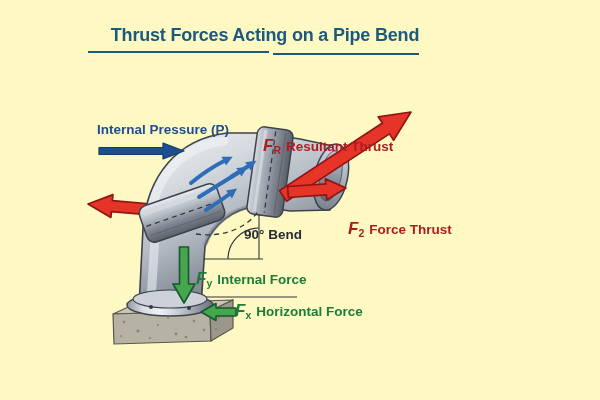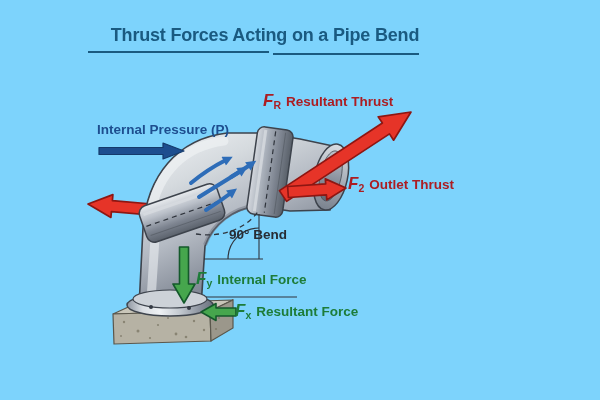--- a/index.html
+++ b/index.html
@@ -1,26 +1,26 @@
 <!DOCTYPE html>
 <html style="--title-blue: #1a5a80; --force-red: #ac1d22; --arrow-red: #e63428; --arrow-red-dark: #8e1612; --pressure-blue: #1d4e8f; --pressure-dark: #143a6b; --flow-blue: #2e6db8; --force-green: #1d7c39; --arrow-green: #46a64d; --arrow-green-dark: #14592b; --angle-text: #272c34;"><head>
 <meta charset="utf-8">
 <style>
   html,body{margin:0;padding:0;background:#fff;}
-  #stage{position:relative;width:600px;height:400px;background:#7dd3fc;overflow:hidden;
+  #stage{position:relative;width:600px;height:400px;background:#fef9c3;overflow:hidden;
          font-family:"Liberation Sans",sans-serif;}
   #diagram-svg{position:absolute;left:0;top:0;}
   .lbl{position:absolute;line-height:1.05;white-space:nowrap;font-weight:bold;font-size:13.5px;}
   .lbl .txt{margin-left:5px;}
   .fsym{font-style:italic;font-weight:bold;font-size:17px;}
   .fsub{font-size:10.5px;font-weight:bold;vertical-align:-3px;}
-  .red{color:var(--force-red,#ac1d22);}
+  .red{color:var(--force-red,#ac1d22);margin-top:45px;}
   .green{color:var(--force-green,#1d7c39);}
   .blue{color:var(--pressure-blue,#1d4e8f);}
-  .dark{color:var(--angle-text,#272c34);font-weight:600;}
+  .dark{color:var(--angle-text,#272c34);font-weight:600;margin-left:15px;}
   #title{position:absolute;left:75px;top:25px;width:380px;text-align:center;
          font-size:18px;font-weight:bold;letter-spacing:-0.2px;color:var(--title-blue,#1a5a80);}
   .underline{position:absolute;height:2px;background:var(--title-blue,#1a5a80);}
   #ul1{left:88px;top:51px;width:181px;}
   #ul2{left:273px;top:53px;width:146px;}
 </style>
 </head>
 <body>
 
 <div id="stage">
@@ -159,25 +159,25 @@
   <div id="ul2" class="underline"></div>
 
   <div class="lbl blue" style="left:97px;top:123px"><span>Internal Pressure (P)</span></div>
 
 
   <div class="lbl red" style="left:263px;top:92px">
     <span class="fsym">F</span><span class="fsub">R</span><span class="txt">Resultant Thrust</span>
   </div>
 
   <div class="lbl red" style="left:348px;top:175px">
-    <span class="fsym">F</span><span class="fsub">2</span><span class="txt">Outlet Thrust</span>
+    <span class="fsym">F</span><span class="fsub">2</span><span class="txt">Force Thrust</span>
   </div>
 
   <div class="lbl dark" style="left:229px;top:228px"><span>90° Bend</span></div>
 
   <div class="lbl green" style="left:196px;top:270px">
     <span class="fsym">F</span><span class="fsub">y</span><span class="txt">Internal Force</span>
   </div>
 
   <div class="lbl green" style="left:235px;top:302px">
-    <span class="fsym">F</span><span class="fsub">x</span><span class="txt">Resultant Force</span>
+    <span class="fsym">F</span><span class="fsub">x</span><span class="txt">Horizontal Force</span>
   </div>
 </div>
 
 </body></html>

